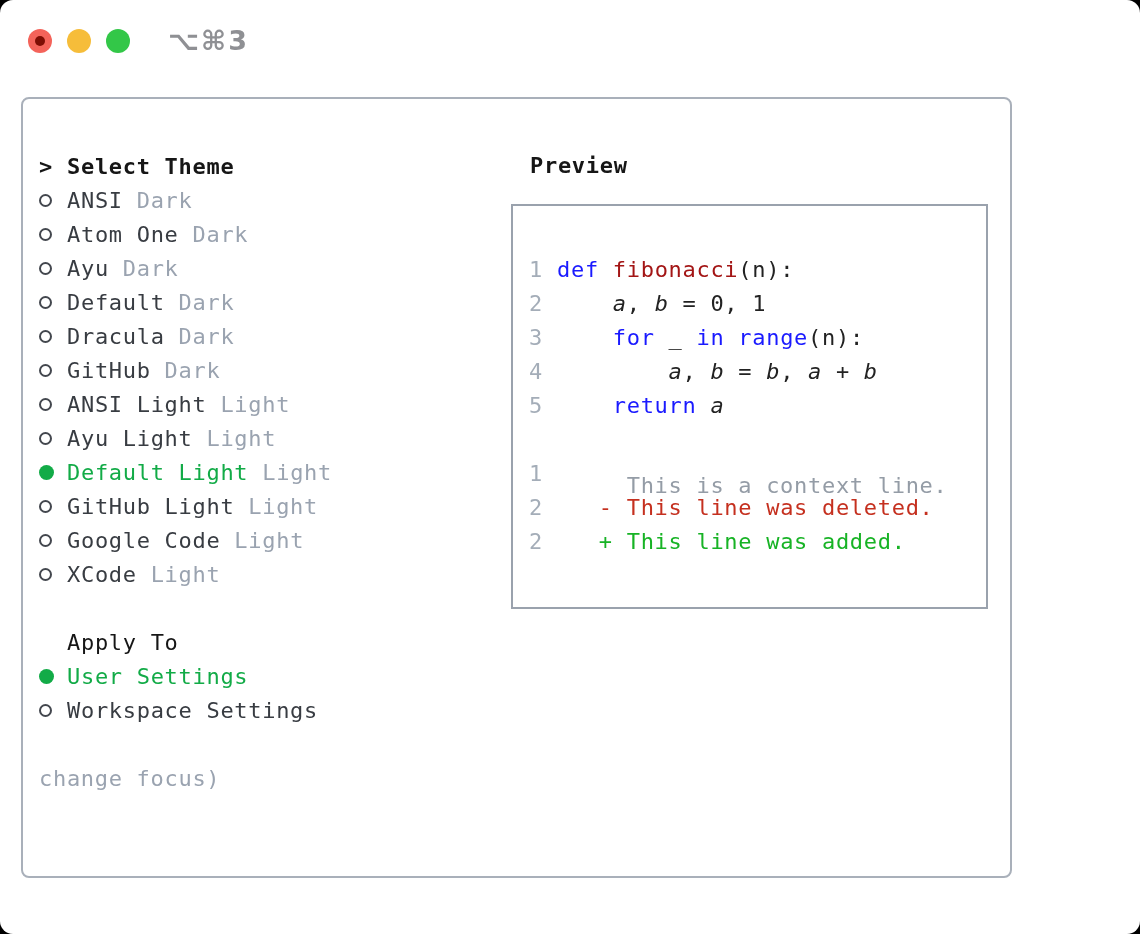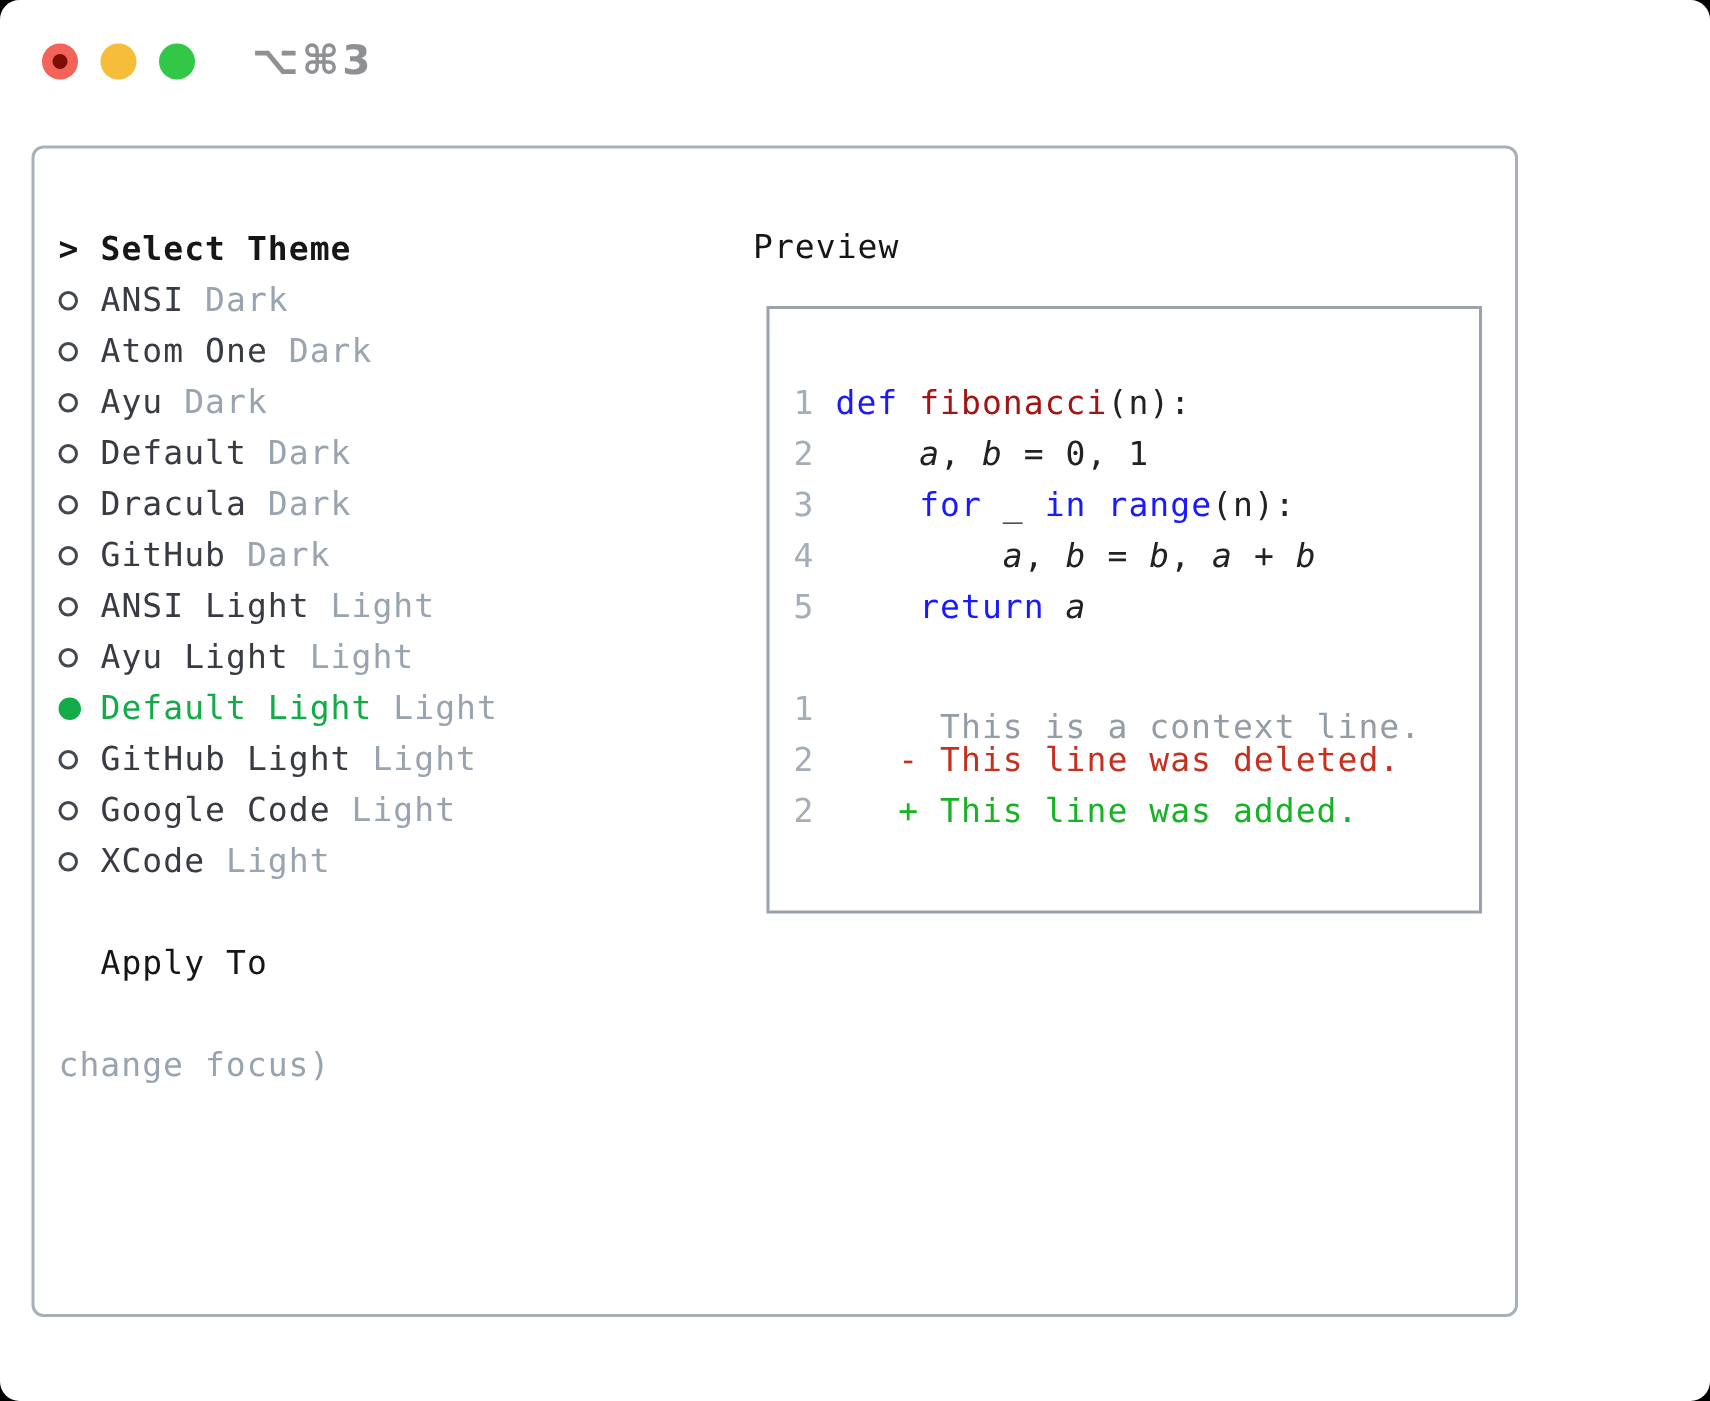--- a/index.html
+++ b/index.html
@@ -28,22 +28,22 @@
   .ring{width:13px;height:13px;border:2px solid var(--ring);border-radius:50%;box-sizing:border-box;display:inline-block;}
   .dot{width:15px;height:15px;border-radius:50%;background:var(--accent);display:inline-block;}
   .hdr{font-weight:700;color:var(--ink);}
   .subhdr{font-weight:400;color:var(--ink);}
   .opt-name{color:var(--item);}
   .opt-name.sel{color:var(--accent);}
   .opt-tag{color:var(--muted);}
   .help{color:var(--muted);}
 
   
-  .preview-title{position:absolute;left:479px;top:50px;height:34px;line-height:34px;
-                 font-size:22px;font-weight:400;letter-spacing:.7px;color:var(--ink);}
+  .preview-title{position:absolute;left:507px;top:50px;height:34px;line-height:34px;
+                 font-size:22px;font-weight:700;letter-spacing:.7px;color:var(--ink);}
   .preview-box{position:absolute;left:488px;top:105px;width:477px;height:405px;box-sizing:border-box;
                border:2px solid var(--box-border);padding:47px 0 0 16px;font-size:22px;letter-spacing:.7px;}
   .code-line{display:flex;height:34px;line-height:34px;white-space:pre;}
   .ln{flex:0 0 14px;text-align:right;margin-right:14px;color:var(--lnum);}
   .tk-kw{color:var(--kw);}
   .tk-fn{color:var(--fn);}
   .tk-pl{color:var(--code);}
   .tk-var{color:var(--code);font-style:italic;}
   .tk-ctx{color:var(--ctx);margin-top:12px;}
   .tk-del{color:var(--del);}
@@ -83,20 +83,24 @@
             <div class="row"><span class="marker"><span class="ring"></span></span><span class="opt-name">Google Code</span><span class="opt-tag"> Light</span></div>
             <div class="row"><span class="marker"><span class="ring"></span></span><span class="opt-name">XCode</span><span class="opt-tag"> Light</span></div>
           </div>
 
         <div class="row"></div>
 
         <div class="row">
           <span class="marker"></span>
           <span class="subhdr">Apply To</span>
         </div>
+        <div id="apply-list">
+            <div class="row"><span class="marker"><span class="dot"></span></span><span class="opt-name sel">User Settings</span></div>
+            <div class="row"><span class="marker"><span class="ring"></span></span><span class="opt-name">Workspace Settings</span></div>
+          </div>
 
         <div class="row"></div>
 
         <div class="row help">change focus)</div>
       </div>
 
       <div class="preview-title">Preview</div>
       <div class="preview-box">
           <div class="code-line"><span class="ln">1</span><span class="tk-kw">def</span><span class="tk-pl"> </span><span class="tk-fn">fibonacci</span><span class="tk-pl">(n):</span></div>
           <div class="code-line"><span class="ln">2</span><span class="tk-pl">    </span><span class="tk-var">a</span><span class="tk-pl">, </span><span class="tk-var">b</span><span class="tk-pl"> = 0, 1</span></div>

